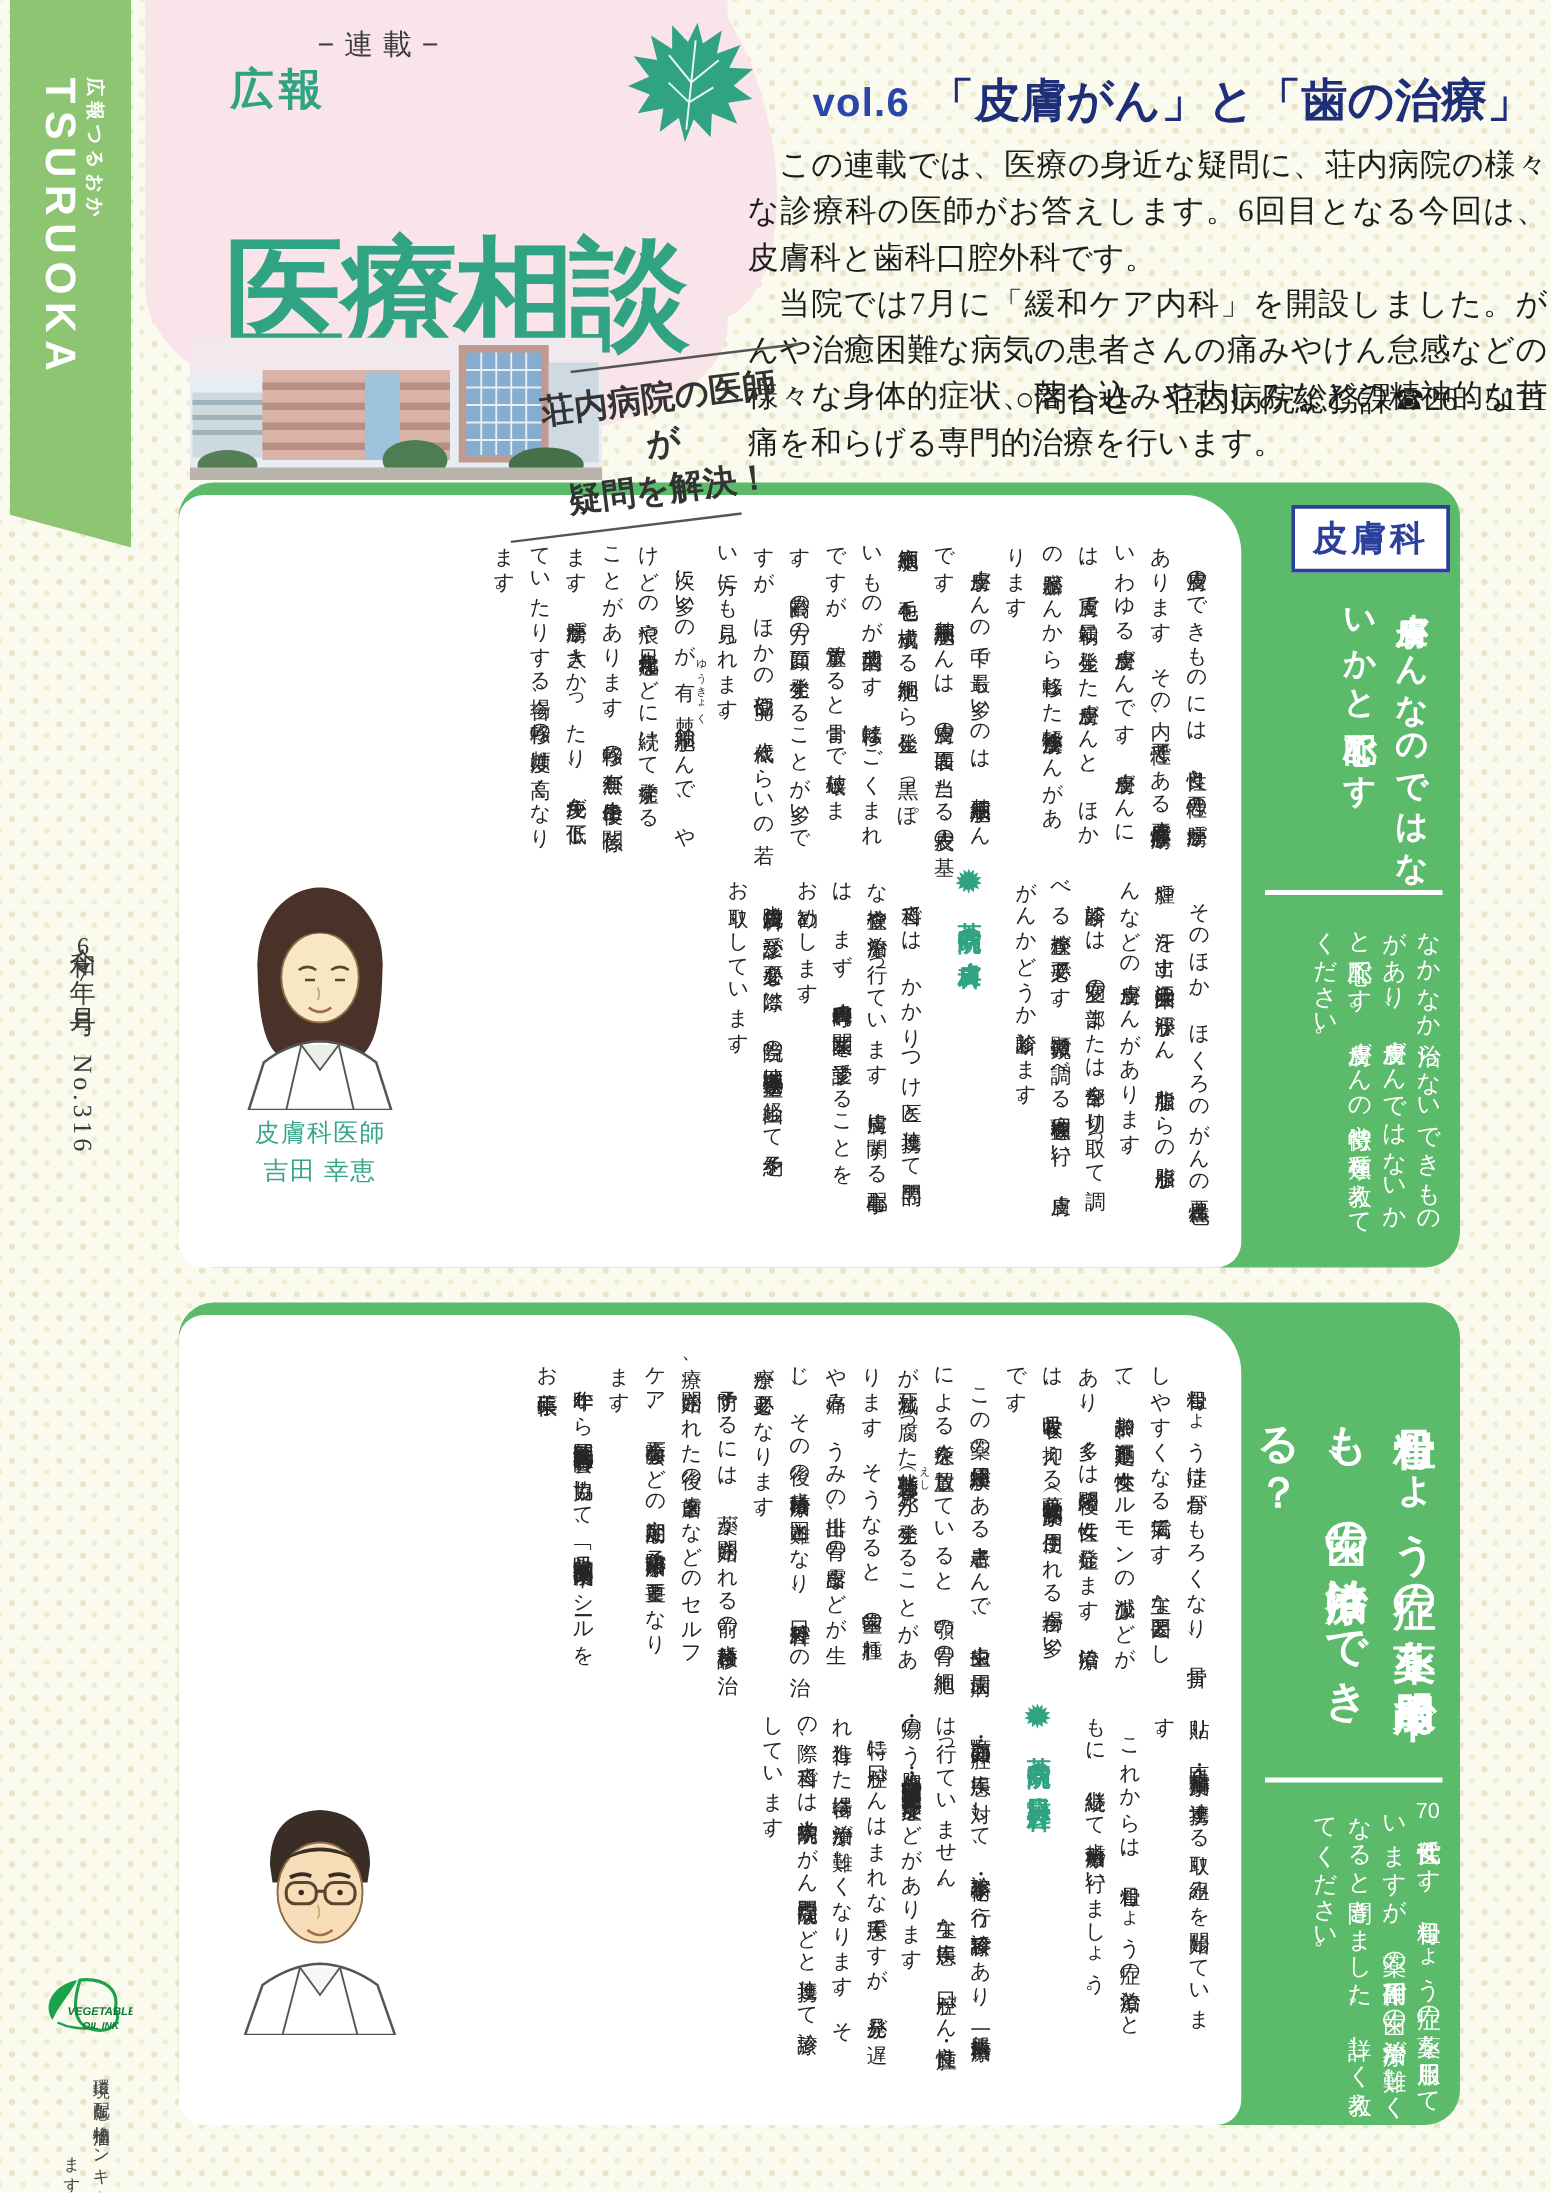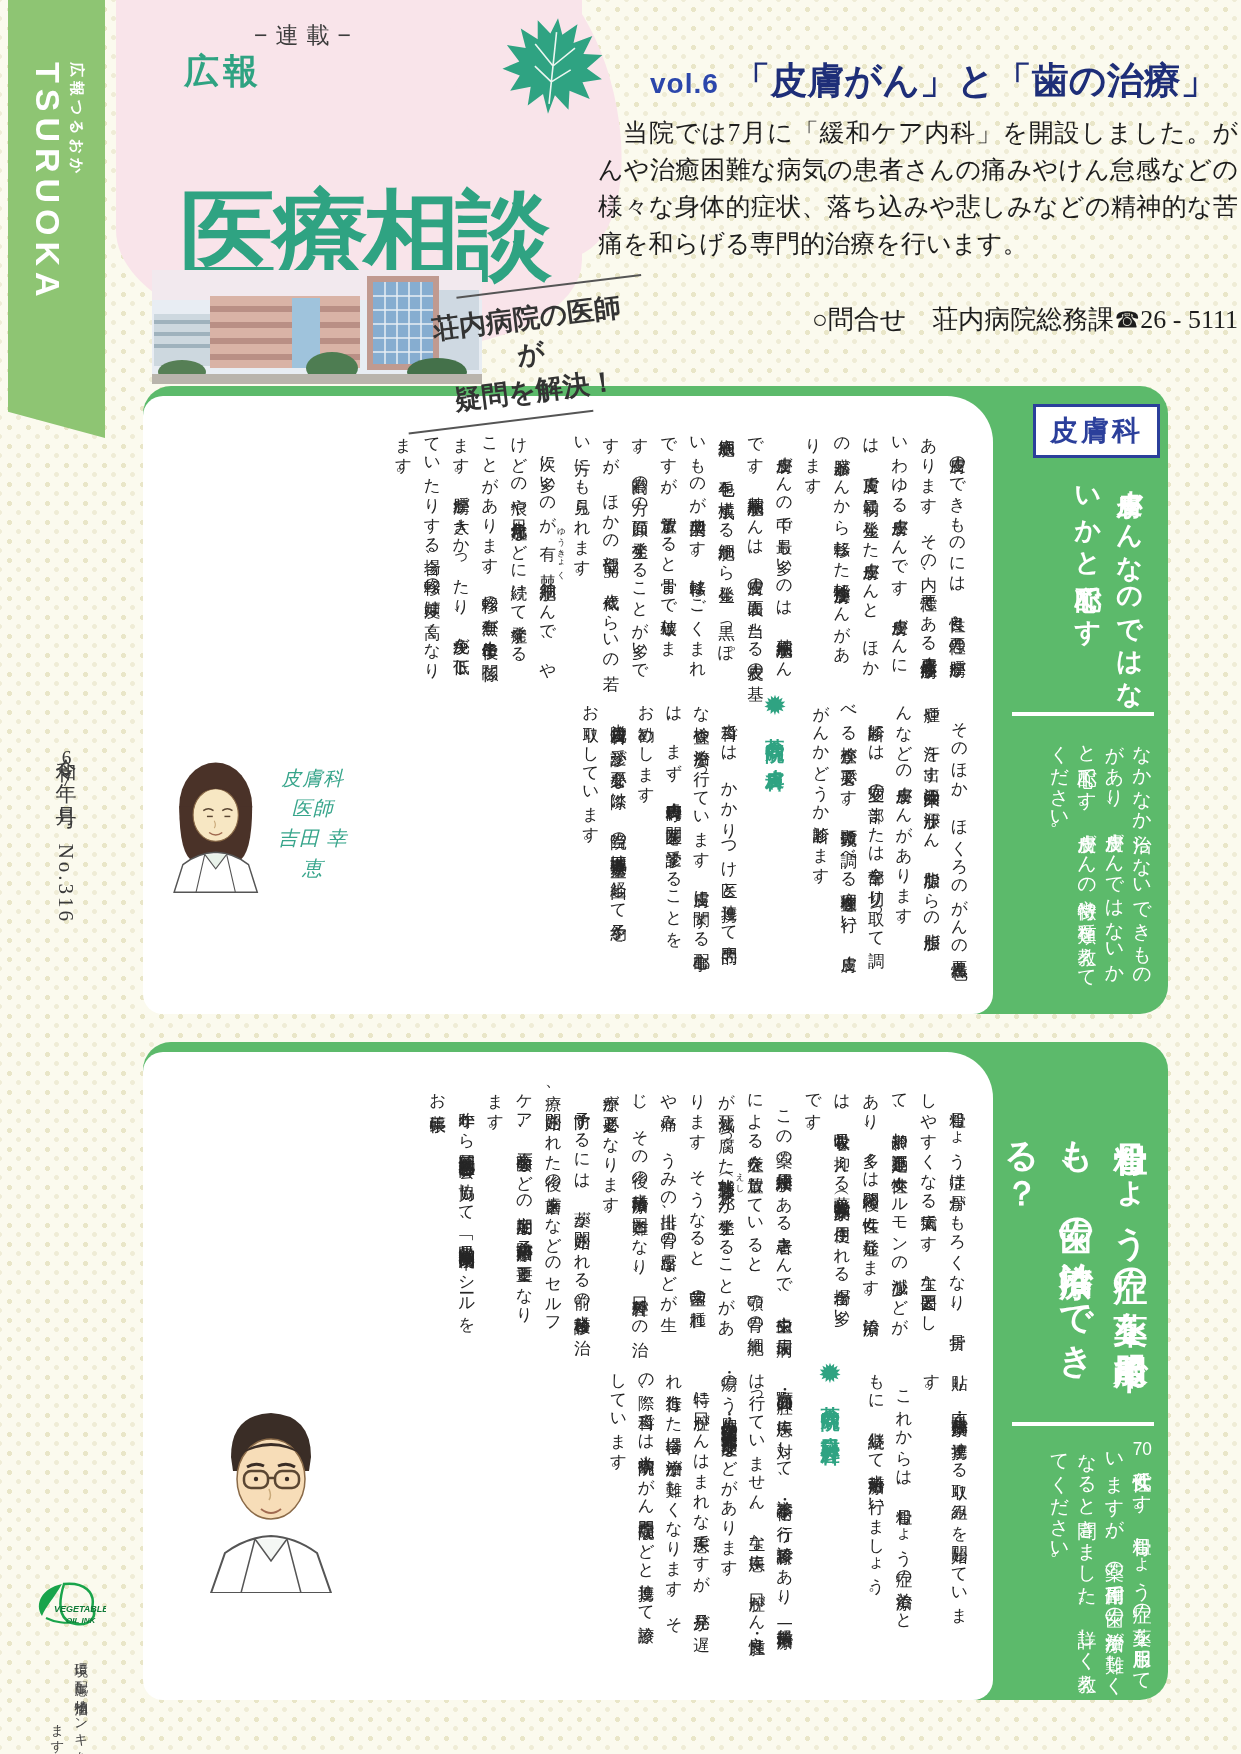--- a/index.html
+++ b/index.html
@@ -41,21 +41,21 @@
     position:relative;top:14px;left:2px;}
   .t-main{position:absolute;left:180px;top:172px;font-size:96px;font-weight:bold;color:#2fa382;
     letter-spacing:-4px;z-index:2;}
   .leaf-big{position:absolute;left:500px;top:16px;width:106px;height:100px;transform:rotate(6deg);z-index:2;}
   .photo{position:absolute;left:152px;top:270px;width:330px;height:114px;z-index:2;overflow:hidden;}
   .slogan{position:absolute;left:428px;top:300px;width:206px;text-align:center;
     font-size:27px;font-weight:bold;color:#333;line-height:1.35;transform:rotate(-7deg);z-index:3;}
   .slogan:before{content:"";position:absolute;top:-12px;left:36px;width:186px;height:2px;background:#555;}
   .slogan:after{content:"";position:absolute;bottom:-10px;left:-28px;width:186px;height:2px;background:#555;}
   .vol-line{position:absolute;left:650px;top:56px;z-index:2;white-space:nowrap;}
-  .vol{font-size:28px;font-weight:bold;color:#2b46ab;letter-spacing:1px;}
+  .vol{font-size:32px;font-weight:bold;color:#2b46ab;letter-spacing:1px;}
   .vol-title{font-size:37px;font-weight:bold;color:#1e2e78;margin-left:10px;}
   .intro{position:absolute;left:598px;top:114px;width:640px;z-index:2;
     font-family:"Liberation Serif","DejaVu Serif",serif;font-size:25px;line-height:37px;color:#1d1d1d;text-align:justify;}
   .intro p{margin:0;text-indent:1em;}
   .contact{position:absolute;left:598px;top:302px;width:640px;text-align:right;z-index:2;
     font-family:"Liberation Serif","DejaVu Serif",serif;font-size:26px;color:#1d1d1d;}
 
   
   .section{position:absolute;left:143px;width:1025px;z-index:2;}
   .sec-derma{top:386px;height:628px;}
@@ -80,21 +80,21 @@
   .sec-dental .question{top:398px;height:252px;}
   .question p{margin:0;}
 
   .band{position:absolute;writing-mode:vertical-rl;color:#262626;z-index:2;
     font-family:"Liberation Serif","DejaVu Serif",serif;font-size:16.5px;letter-spacing:1.1px;line-height:1.75;}
   .band p{margin:0;text-indent:1em;}
   .band1{top:40px;left:18px;width:810px;height:248px;}
   .band2{position:absolute;left:18px;width:812px;display:flex;flex-direction:row;z-index:2;}
   .sec-derma .band2{top:308px;height:258px;}
   .sec-dental .band2{top:320px;height:266px;}
-  .portrait{width:190px;display:flex;flex-direction:row;align-items:center;justify-content:flex-end;gap:4px;font-style:italic;}
+  .portrait{width:190px;display:flex;flex-direction:column;align-items:center;justify-content:flex-end;gap:4px;}
   .vtext{flex:1;writing-mode:vertical-rl;color:#262626;height:100%;
     font-family:"Liberation Serif","DejaVu Serif",serif;font-size:16.5px;letter-spacing:1.1px;line-height:1.68;}
   .vtext p{margin:0;text-indent:1em;}
   .vtext p.noindent{text-indent:0;}
   .subhead{margin:0 16px;color:#2fa382;font-family:"Liberation Sans","DejaVu Sans",sans-serif;
     font-weight:bold;font-size:19px;letter-spacing:2px;text-indent:0;}
   .subhead svg{display:inline-block;margin-bottom:6px;}
   .caption{text-align:center;font-size:20px;font-weight:500;color:#37a58b;line-height:1.5;letter-spacing:1px;}
   ruby rt{font-size:8.5px;}
   .tcy{text-combine-upright:all;font-size:0.92em;}
@@ -162,20 +162,21 @@
   <div class="slogan">
     <span>荘内病院の医師が</span><br>
     <span>疑問を解決！</span>
   </div>
 
   <div class="vol-line">
     <span class="vol">vol.6</span>
     <span class="vol-title">「皮膚がん」と「歯の治療」</span>
   </div>
   <div class="intro">
+      <p>この連載では、医療の身近な疑問に、荘内病院の様々な診療科の医師がお答えします。6回目となる今回は、皮膚科と歯科口腔外科です。</p>
       <p>当院では7月に「緩和ケア内科」を開設しました。がんや治癒困難な病気の患者さんの痛みやけん怠感などの様々な身体的症状、落ち込みや悲しみなどの精神的な苦痛を和らげる専門的治療を行います。</p>
     </div>
   <div class="contact">○問合せ　荘内病院総務課☎26 - 5111</div>
 
   <div class="section sec-derma">
     <div class="green-bg"></div>
     <div class="white-panel"></div>
     <div class="sec-label">皮膚科</div>
     <div class="headline">皮膚がんなのではないかと心配です</div>
     <div class="divider"></div>

